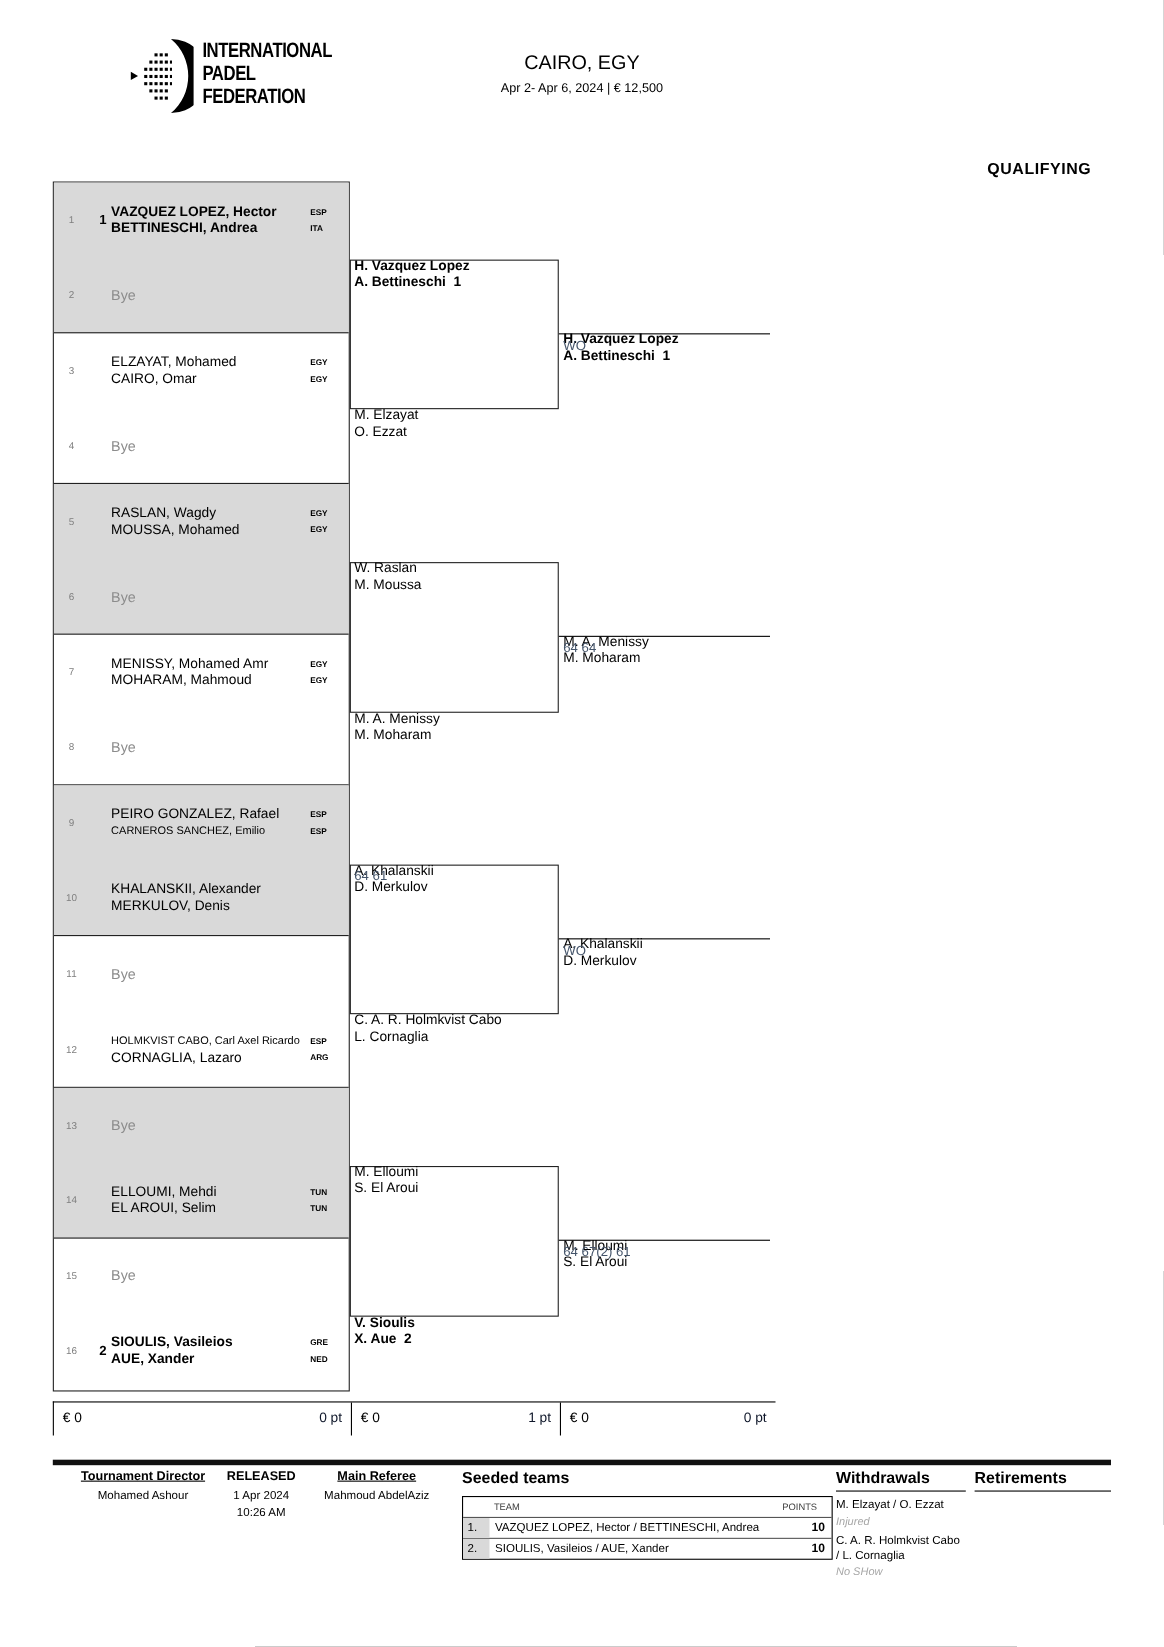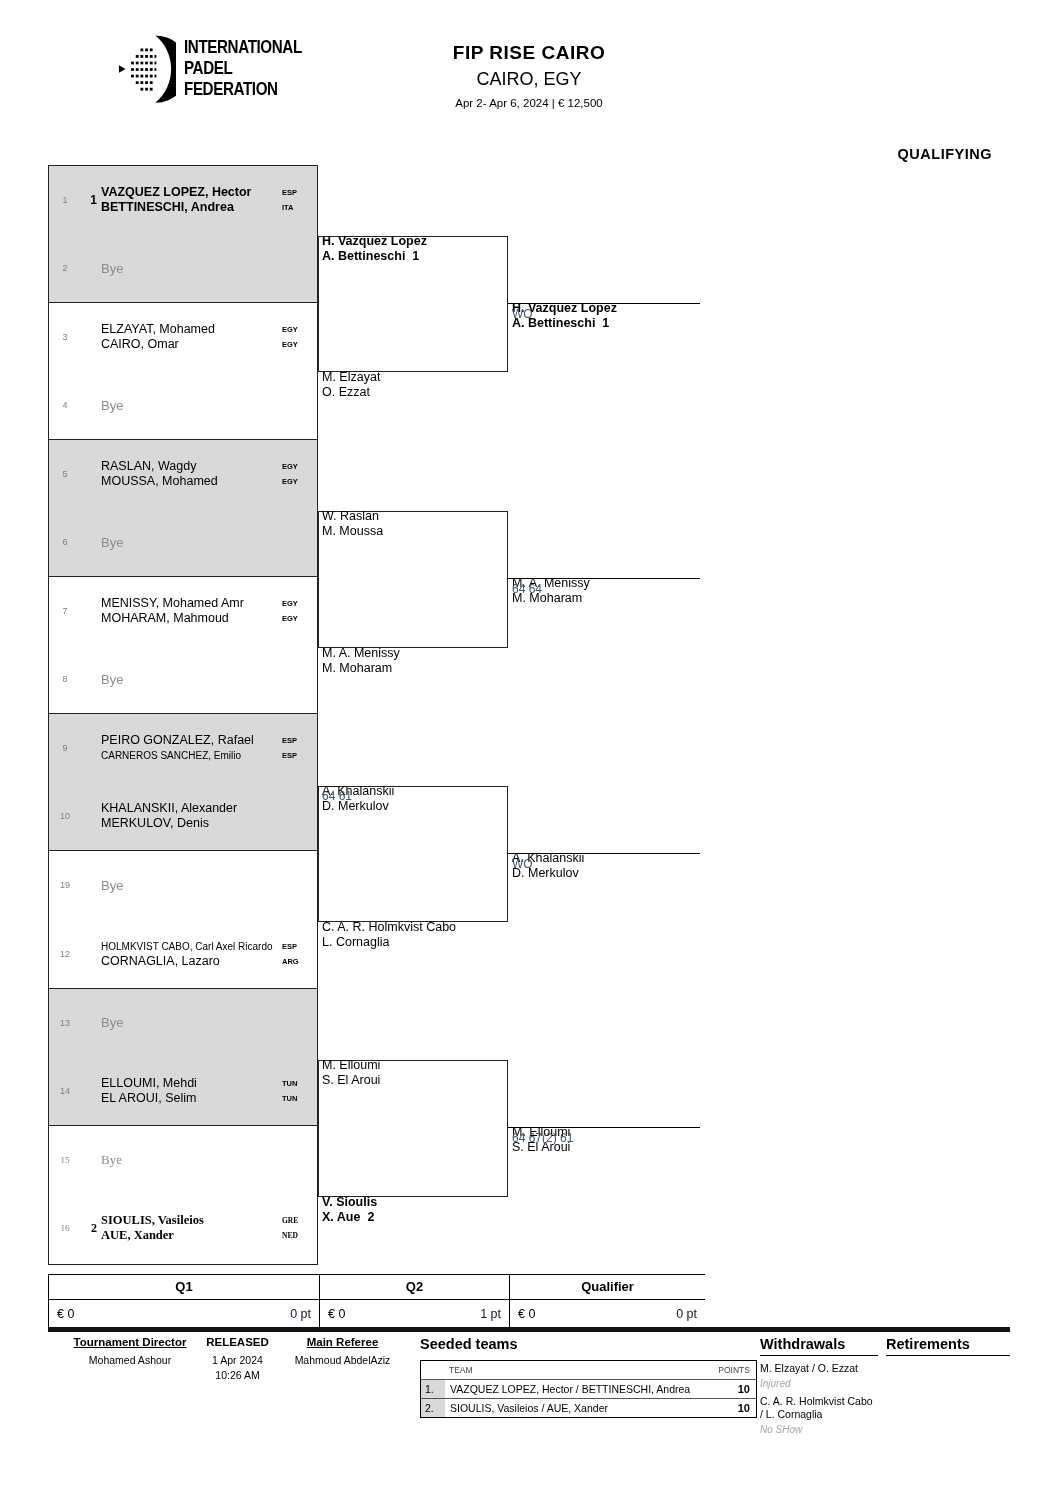--- a/index.html
+++ b/index.html
@@ -14,21 +14,21 @@
   .title-block{position:absolute;left:329px;top:42px;width:400px;text-align:center;}
   .evt-title{font-weight:bold;font-size:19px;letter-spacing:0.5px;}
   .evt-loc{font-size:18px;margin-top:5px;}
   .evt-date{font-size:11.5px;margin-top:7px;}
   .qualifying{position:absolute;right:66px;top:146px;font-weight:bold;font-size:14.5px;letter-spacing:0.5px;}
 
   
   .bracket{position:absolute;left:48px;top:165px;width:660px;height:1100px;}
   .q1col{position:absolute;left:0;top:0;width:270px;height:1100px;border:1.5px solid #222;box-sizing:border-box;}
   .pairbox{height:137.1px;box-sizing:border-box;border-bottom:1.5px solid #222;display:flex;flex-direction:column;}
-  .pairbox:last-child{border-bottom:none;font-family:Liberation Serif, serif;}
+  .pairbox:last-child{border-bottom:none;}
   .pairbox.shaded{background:#d9d9d9;}
   .slot{flex:1;display:flex;align-items:center;}
   .num{width:16px;margin-left:8px;text-align:center;font-size:9px;color:#7f7f7f;flex:none;}
   .seedsp{width:24px;margin-right:4px;text-align:right;font-weight:bold;font-size:12px;flex:none;}
   .names{flex:1;font-size:12.5px;line-height:15px;}
   .names.bold{font-weight:bold;}
   .names .sm{font-size:10px;}
   .names.bye{color:#8c8c8c;font-size:13px;}
   .ccs{width:30px;margin-right:5px;text-align:left;font-weight:bold;font-size:7.5px;line-height:15px;flex:none;}
 
@@ -54,21 +54,21 @@
   .off-title{font-weight:bold;font-size:11.5px;text-decoration:underline;}
   .off-title.nound{text-decoration:none;}
   .off-val{font-size:10.5px;margin-top:5px;line-height:14px;}
 
   .seeded{position:absolute;left:420px;top:1336px;width:337px;}
   .seeded-title{font-weight:bold;font-size:14.5px;}
   .seed-table{margin-top:8px;border:1.5px solid #000;}
   .st-row{display:grid;grid-template-columns:24px 1fr 52px;align-items:center;}
   .st-head{font-size:8.5px;color:#404040;}
   .st-head .st-team{padding:4px 0 4px 4px;}
-  .st-head .st-pts{text-align:right;padding-right:6px;}
+  .st-head .st-pts{text-align:center;padding-right:6px;}
   .st-body{border-top:1px solid #555;font-size:10.5px;}
   .st-num{background:#d9d9d9;padding:3px 3px 3px 4px;box-sizing:border-box;align-self:stretch;display:flex;align-items:center;}
   .st-teamname{padding-left:5px;}
   .st-points{text-align:right;font-weight:bold;font-size:11px;padding-right:6px;}
 
   .wd{position:absolute;left:760px;top:1336px;width:118px;}
   .rt{position:absolute;left:886px;top:1336px;width:124px;}
   .wd-title{font-weight:bold;font-size:14.5px;border-bottom:1.5px solid #000;padding-bottom:3px;}
   .wd-team{font-size:10.5px;line-height:13px;margin-top:6px;}
   .wd-reason{font-size:10px;font-style:italic;color:#a6a6a6;margin-top:3px;}
@@ -117,21 +117,20 @@
           <rect x="29" y="58" width="3" height="3"></rect>
           <rect x="34" y="58" width="3" height="3"></rect>
       </g>
     </g>
   </svg>
   <div class="logo-text">INTERNATIONAL
 PADEL
 FEDERATION</div>
 
   <div class="title-block">
-    <div class="evt-title">FIP RISE CAIRO</div>
     <div class="evt-loc">CAIRO, EGY</div>
     <div class="evt-date">Apr 2- Apr 6, 2024  |  € 12,500</div>
   </div>
 
   <div class="qualifying">QUALIFYING</div>
 
   <div class="bracket">
 
     <div class="q1col">
 
@@ -237,21 +236,21 @@
           </div>
           <div class="ccs">
             <div></div>
             <div></div>
           </div>
         </div>
       </div>
 
       <div class="pairbox">
         <div class="slot">
-          <span class="num">19</span>
+          <span class="num">11</span>
           <span class="seedsp"></span>
           <div class="names bye">Bye</div>
         </div>
         <div class="slot">
           <span class="num">12</span>
           <span class="seedsp"></span>
           <div class="names">
             <div class="sm">HOLMKVIST CABO, Carl Axel Ricardo</div>
             <div>CORNAGLIA, Lazaro</div>
           </div>
@@ -353,25 +352,20 @@
     <div class="score" style="left:464px;top:692px;">WO</div>
 
     <div class="qline" style="top:962px;"></div>
     <div class="pair" style="left:464px;top:930px;">
       <div>M. Elloumi</div><div>S. El Aroui</div>
     </div>
     <div class="score" style="left:464px;top:966px;">64 67(2) 61</div>
   </div>
 
   <div class="rounds">
-    <div class="r-row r-head">
-      <div class="r-cell c1">Q1</div>
-      <div class="r-cell c2">Q2</div>
-      <div class="r-cell c3">Qualifier</div>
-    </div>
     <div class="r-row r-vals">
       <div class="r-cell c1">
         <span class="prize">€ 0</span>
         <span class="pts">0 pt</span>
       </div>
       <div class="r-cell c2">
         <span class="prize">€ 0</span>
         <span class="pts">1 pt</span>
       </div>
       <div class="r-cell c3">

